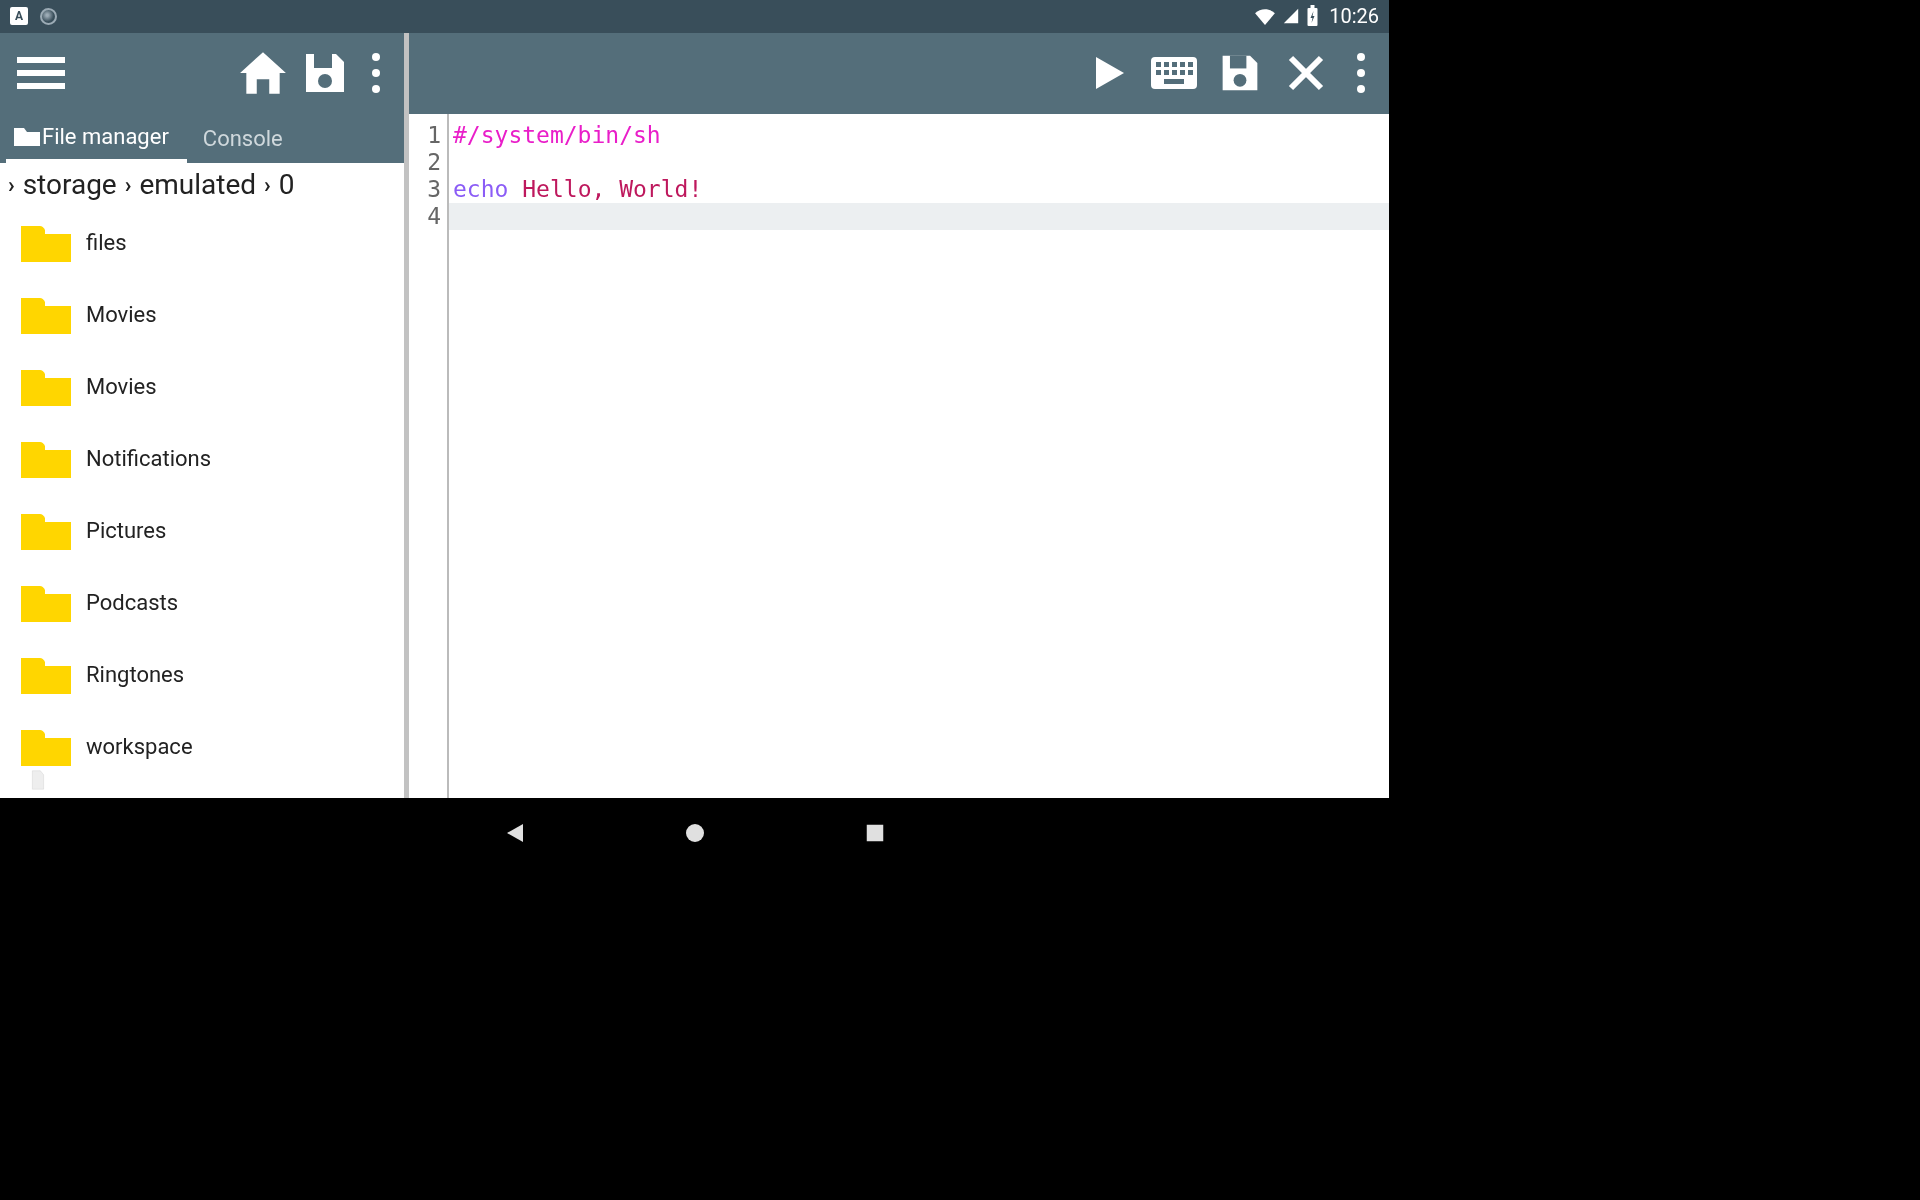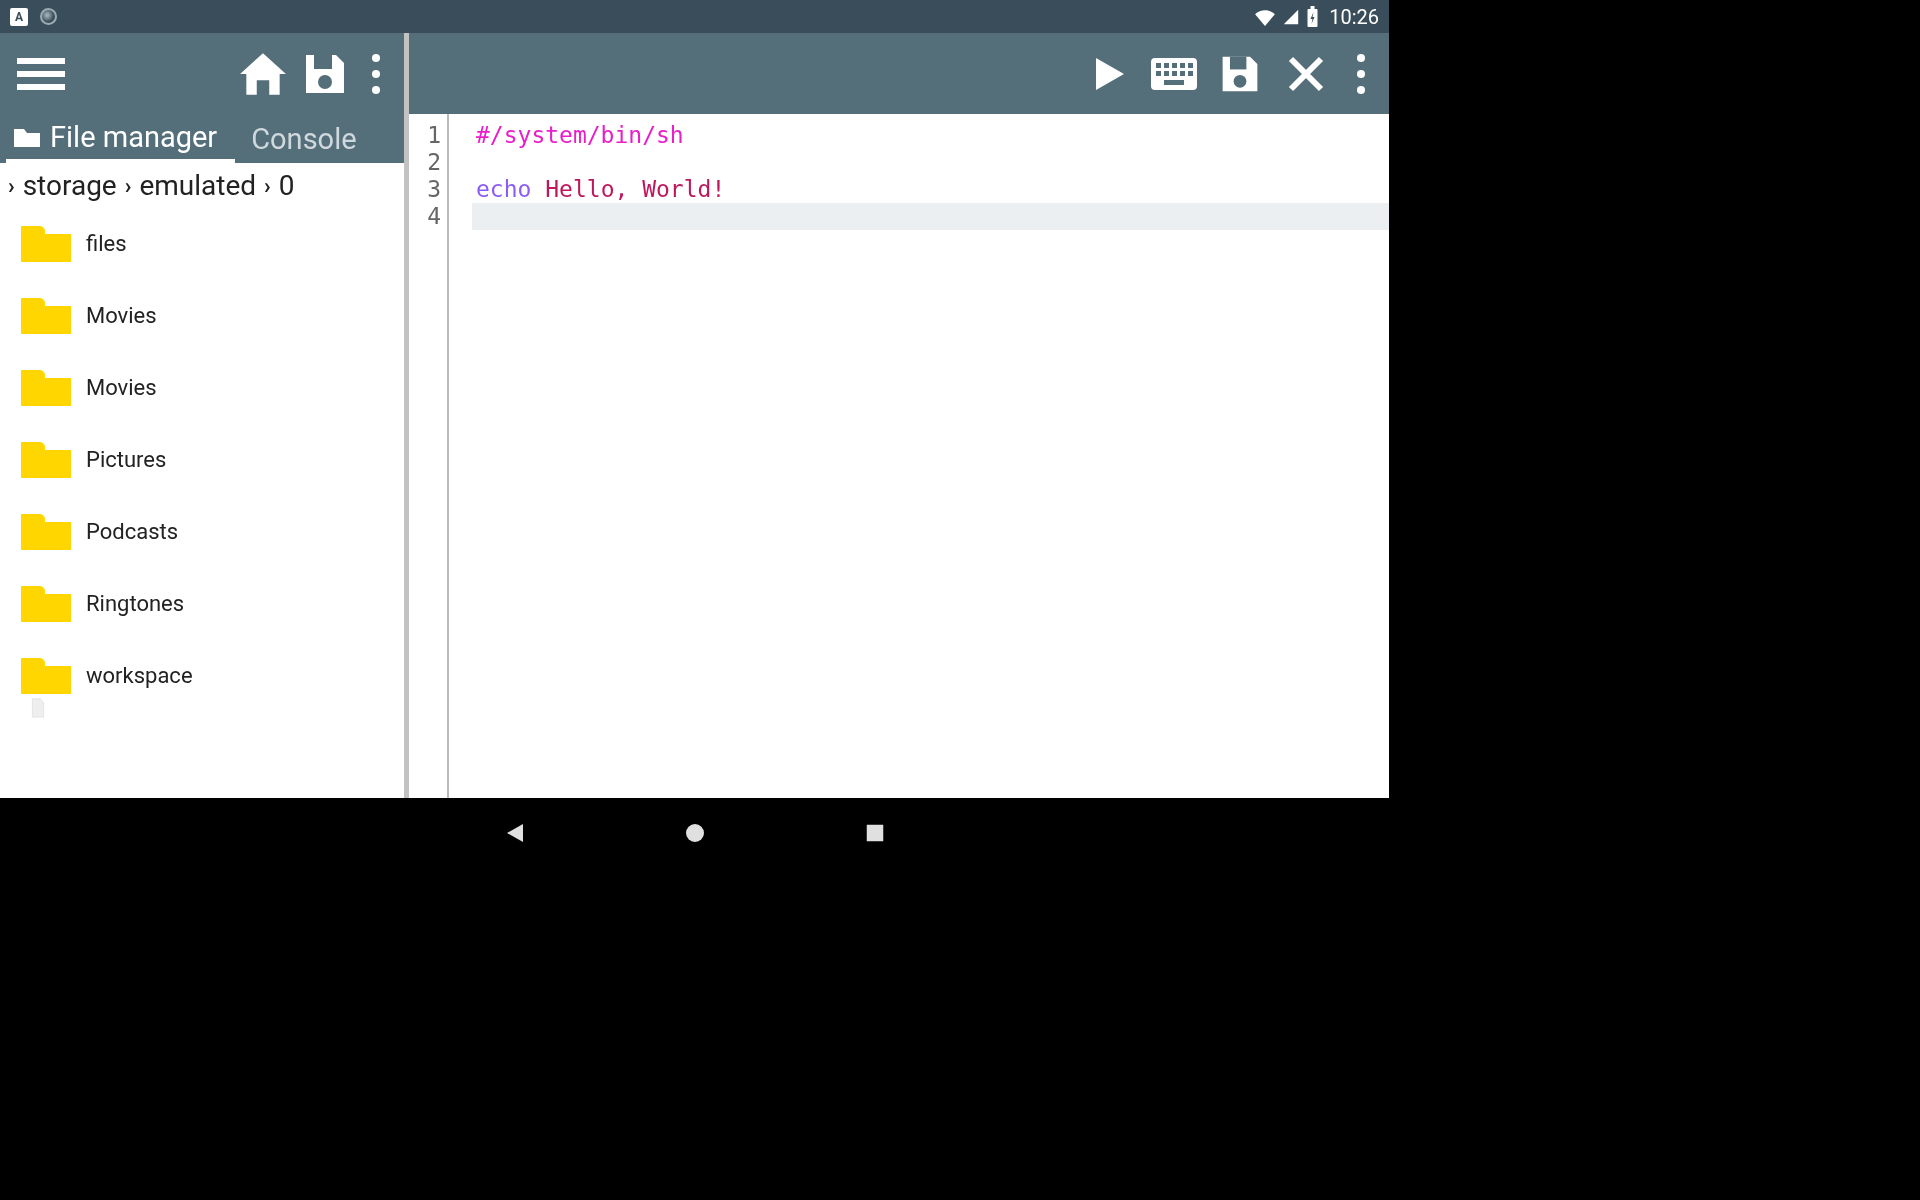--- a/index.html
+++ b/index.html
@@ -20,21 +20,21 @@
 
   
   .lefttoolbar { height: 81px; background:#546e7a; display:flex; align-items:center; padding:0 8px 0 10px; }
   .lefttoolbar .spacer { flex:1; }
   .tb-btn { width:62px; height:62px; display:flex; align-items:center; justify-content:center; color:#fff; }
   .dots { display:flex; flex-direction:column; gap:8px; align-items:center; justify-content:center; width:40px; }
   .dots span { width:8px; height:8px; background:#fff; border-radius:50%; }
 
   
   .tabsrow { height: 49px; background:#546e7a; display:flex; align-items:center; padding-left:6px; gap:10px; }
-  .tabsrow .tab { display:flex; align-items:center; gap:8px; color:#cfd8dc; font-size:29px; padding:0 18px 0 6px; height:100%; white-space:nowrap; }
+  .tabsrow .tab { display:flex; align-items:center; gap:0; color:#cfd8dc; font-size:22px; padding:0 18px 0 6px; height:100%; white-space:nowrap; }
   .tabsrow .tab.active { color:#fff; border-bottom:4px solid #fff; }
   .tabsrow .folder-ico { width:30px; height:24px; }
   .tabsrow .folder-ico svg { fill:#fff; }
 
   
   .breadcrumb { height: 44px; display:flex; align-items:center; gap:8px; padding:0 8px; font-size:28px; color:#222; background:#fff; }
   .breadcrumb .sep { font-weight:bold; font-size:22px; }
 
   
   .folderlist { flex:1; overflow:hidden;margin-left:12px; }
@@ -42,21 +42,21 @@
   .fitem .ficon { width:56px; height:46px; }
   .fitem .fname { font-size:22px; color:#222; }
 
   
   .righttoolbar { height: 81px; background:#546e7a; display:flex; align-items:center; justify-content:flex-end; padding-right:8px; gap:4px; }
 
   
   .editor { flex:1; display:flex; min-height:0; background:#fff; font-family: "Menlo","Consolas","DejaVu Sans Mono",monospace; font-size:23px; }
   .gutter { width:40px; background:#fff; border-right:2px solid #bbb; color:#666; text-align:right; padding-right:6px; padding-top:8px; line-height:27px; }
   .code { flex:1; padding-top:8px; line-height:27px; white-space:pre; position:relative; }
-  .code-row { height:27px; padding-left:4px;margin-left:23px; }
+  .code-row { height:27px; padding-left:4px; }
   .code-row.current { background:#eceff1; }
   .tok-comment { color:#e91ec9; }
   .tok-cmd { color:#8b5cf6; }
   .tok-text { color:#be185d; }
 
   
   .navbar { height: 70px; background:#000; display:flex; align-items:center; justify-content:center; gap:150px; }
   .navbtn { width:30px; height:30px; display:flex; align-items:center; justify-content:center; }
   .navbtn svg { fill:#e0e0e0; }
 
@@ -162,20 +162,29 @@
             <span class="fname">Movies</span>
           </div>
           <div class="fitem">
             <span class="ficon">
               <svg width="56" height="46" viewBox="0 0 56 46">
                 <path fill="#ffd600" d="M3 8 L22 8 L27 14 L53 14 L53 42 L3 42 Z M3 8 L3 42"></path>
                 <path fill="#ffd600" d="M3 6 L22 6 Q25 6 27 10 L27 14 L3 14 Z"></path>
               </svg>
             </span>
             <span class="fname">Movies</span>
+          </div>
+          <div class="fitem">
+            <span class="ficon">
+              <svg width="56" height="46" viewBox="0 0 56 46">
+                <path fill="#ffd600" d="M3 8 L22 8 L27 14 L53 14 L53 42 L3 42 Z M3 8 L3 42"></path>
+                <path fill="#ffd600" d="M3 6 L22 6 Q25 6 27 10 L27 14 L3 14 Z"></path>
+              </svg>
+            </span>
+            <span class="fname">Notifications</span>
           </div>
           <div class="fitem">
             <span class="ficon">
               <svg width="56" height="46" viewBox="0 0 56 46">
                 <path fill="#ffd600" d="M3 8 L22 8 L27 14 L53 14 L53 42 L3 42 Z M3 8 L3 42"></path>
                 <path fill="#ffd600" d="M3 6 L22 6 Q25 6 27 10 L27 14 L3 14 Z"></path>
               </svg>
             </span>
             <span class="fname">Pictures</span>
           </div>

